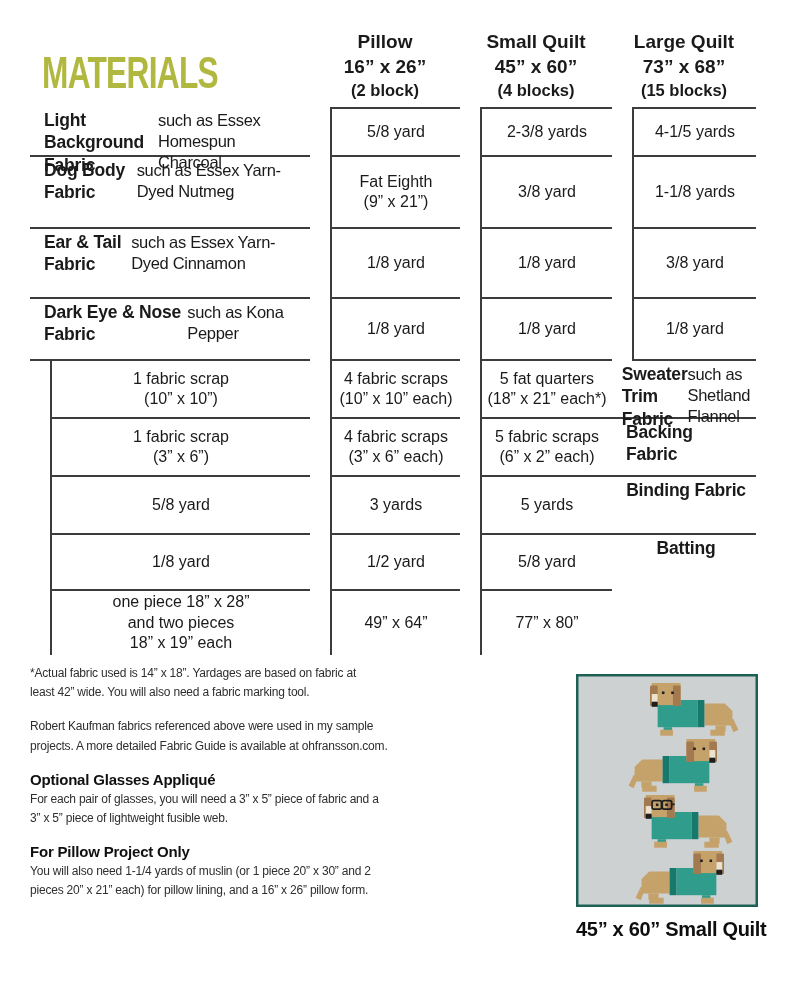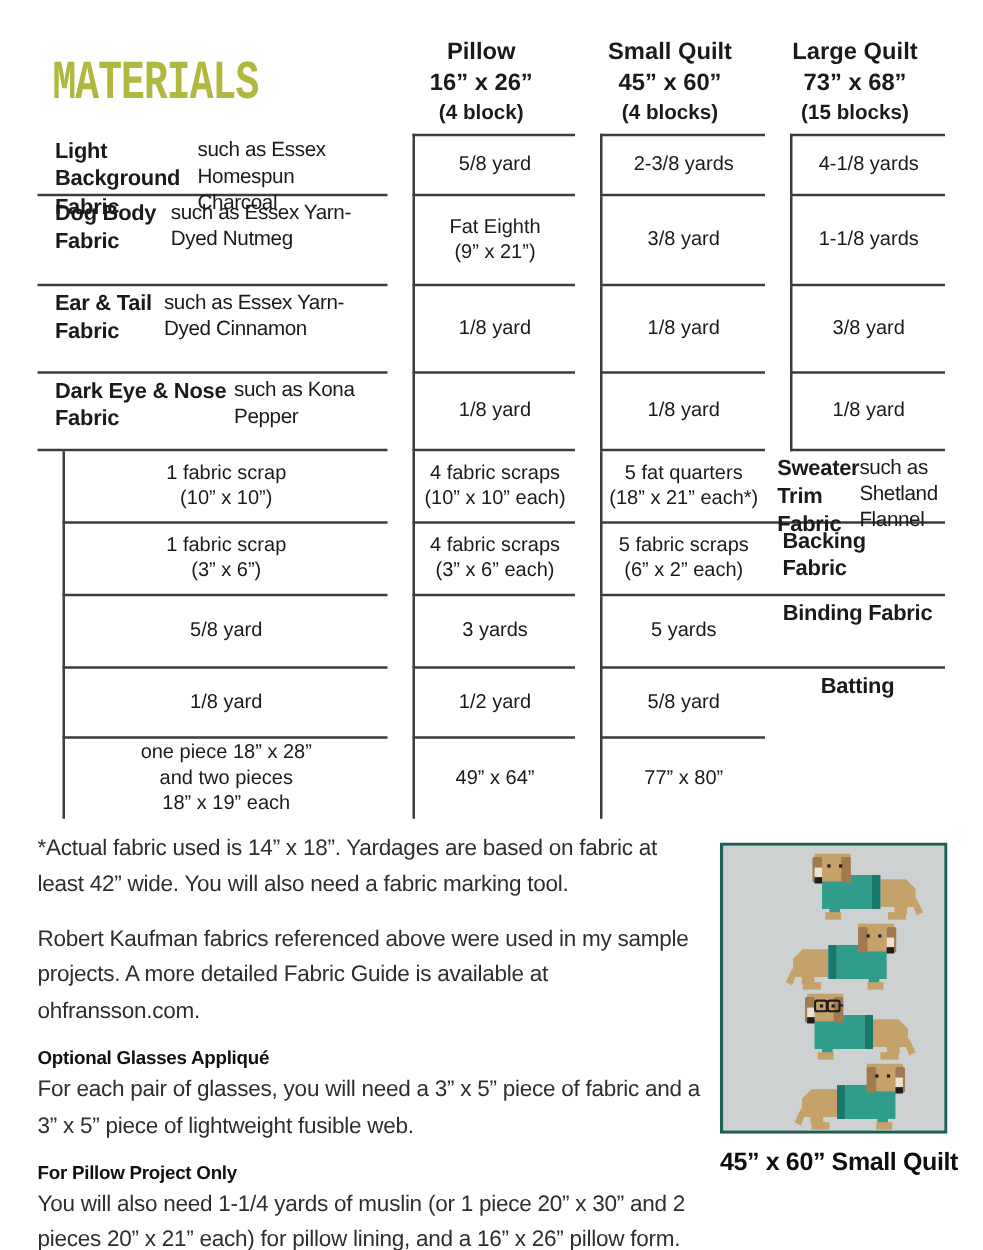--- a/index.html
+++ b/index.html
@@ -26,56 +26,56 @@
   .cell.tline { border-top:2px solid #3c3c3c; }
   .label-cell {
     flex-direction:row; align-items:flex-start; justify-content:center;
     text-align:left; padding-left:14px; padding-right:10px;
   }
   .row-label { font-weight:bold; font-size:17.5px; letter-spacing:-0.2px; }
   .row-sublabel { font-size:16.5px; letter-spacing:-0.3px; margin-top:1px; }
   .hdrc { flex-direction:column; justify-content:flex-start; padding-top:5px; font-weight:bold; }
   .hdr-name,.hdr-size { font-size:19px; line-height:1.3; }
   .hdr-blocks { font-size:16.5px; line-height:1.35; }
-  .title-cell { align-items:flex-start; justify-content:flex-start; padding:14px 0 0 12px;font-family:Liberation Mono, monospace; }
+  .title-cell { align-items:flex-start; justify-content:center; padding:14px 0 0 12px; }
   #page-title {
     margin:0; font-size:44px; font-weight:bold; letter-spacing:-1px;
     transform:scaleX(0.72); transform-origin:left center; white-space:nowrap;
   }
 
   
   #notes { position:absolute; left:30px; top:664px; width:542px; }
   .note {
-    margin:0 0 15px; font-size:18px; line-height:1.6; color:#2e2e2e;
+    margin:0 0 15px; font-size:12px; line-height:1.6; color:#2e2e2e;
     white-space:pre-line; letter-spacing:-0.2px;
   }
   .note-heading {
     margin:0 0 2px; font-size:15px; font-weight:bold; color:#101010;
     letter-spacing:-0.2px;
   }
 
   
   #quilt-figure { position:absolute; left:576px; top:674px; width:182px; }
   #quilt-caption {
     margin:7px 0 0; font-size:20px; font-weight:bold; color:#0e0e0e;
     letter-spacing:-0.3px; white-space:nowrap;
   }
 </style>
 </head>
 <body>
 
 <div id="table-grid">
     <div class="cell hdrc title-cell"><h1 id="page-title" style="color: rgb(177, 184, 64);">MATERIALS</h1></div>
-    <div class="cell hdrc"><div class="hdr-name">Pillow</div><div class="hdr-size">16” x 26”</div><div class="hdr-blocks">(4 block)</div></div>
+    <div class="cell hdrc"><div class="hdr-name">Pillow</div><div class="hdr-size">16” x 26”</div><div class="hdr-blocks">(2 block)</div></div>
     <div class="cell hdrc"><div class="hdr-name">Small Quilt</div><div class="hdr-size">45” x 60”</div><div class="hdr-blocks">(4 blocks)</div></div>
     <div class="cell hdrc"><div class="hdr-name">Large Quilt</div><div class="hdr-size">73” x 68”</div><div class="hdr-blocks">(15 blocks)</div></div>
     <div class="cell label-cell hline"><div class="row-label">Light Background Fabric</div><div class="row-sublabel">such as Essex Homespun Charcoal</div></div>
     <div class="cell vline hline tline">5/8 yard</div>
     <div class="cell vline hline tline">2-3/8 yards</div>
-    <div class="cell vline hline tline">4-1/8 yards</div>
+    <div class="cell vline hline tline">4-1/5 yards</div>
     <div class="cell label-cell hline"><div class="row-label">Dog Body Fabric</div><div class="row-sublabel">such as Essex Yarn-Dyed Nutmeg</div></div>
     <div class="cell vline hline">Fat Eighth
 (9” x 21”)</div>
     <div class="cell vline hline">3/8 yard</div>
     <div class="cell vline hline">1-1/8 yards</div>
     <div class="cell label-cell hline"><div class="row-label">Ear &amp; Tail Fabric</div><div class="row-sublabel">such as Essex Yarn-Dyed Cinnamon</div></div>
     <div class="cell vline hline">1/8 yard</div>
     <div class="cell vline hline">1/8 yard</div>
     <div class="cell vline hline">3/8 yard</div>
     <div class="cell label-cell hline"><div class="row-label">Dark Eye &amp; Nose Fabric</div><div class="row-sublabel">such as Kona Pepper</div></div>

